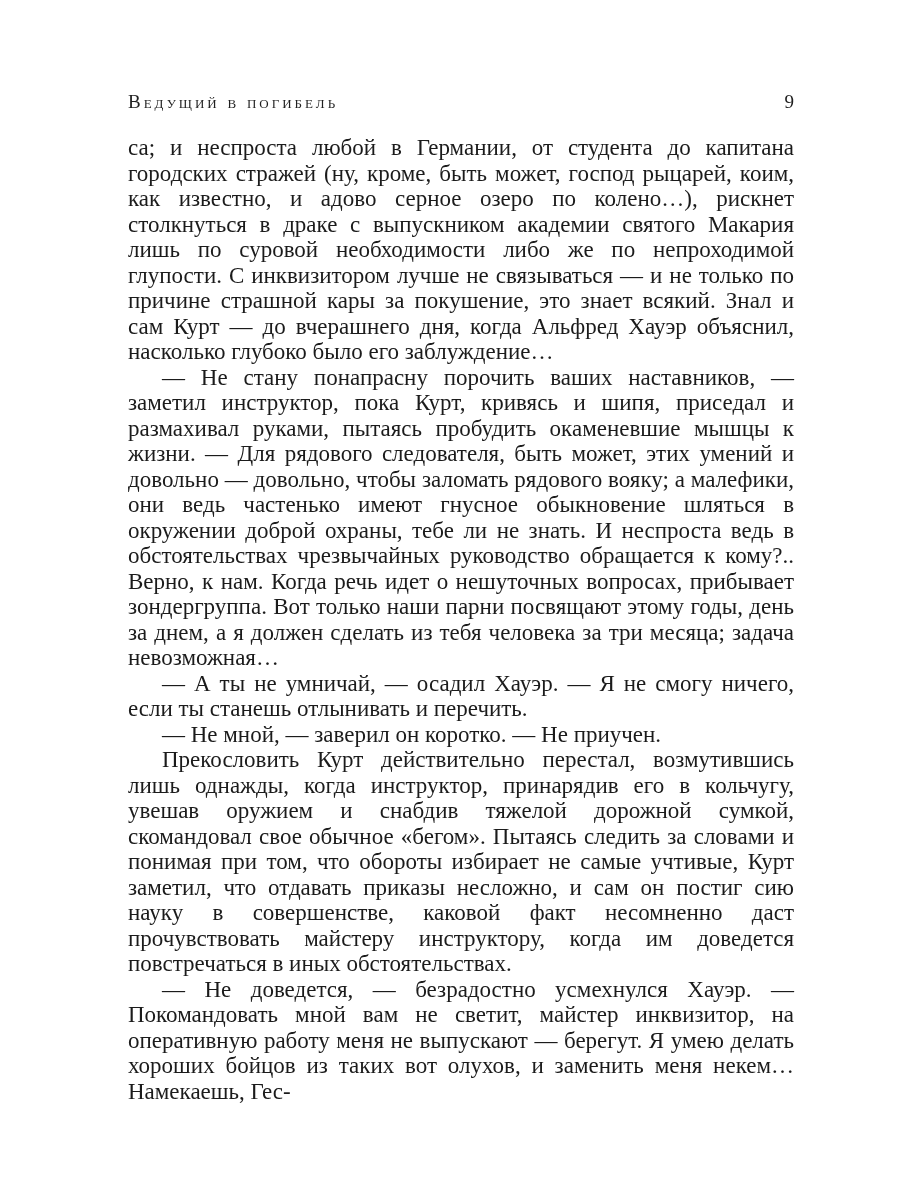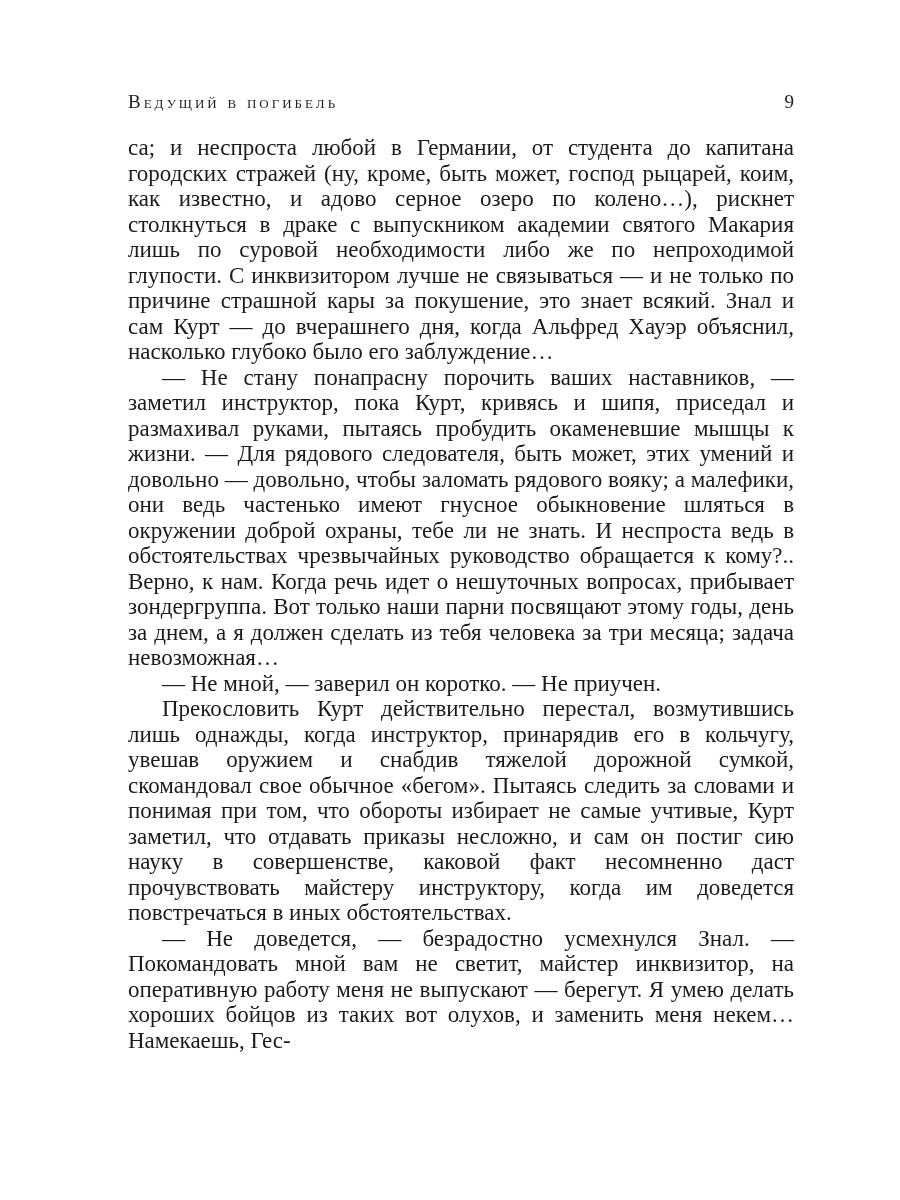--- a/index.html
+++ b/index.html
@@ -54,17 +54,18 @@
 <body>
 
 <div class="page">
   <div class="page-header">
     <span class="running-title">Ведущий в погибель</span>
     <span class="page-number">9</span>
   </div>
   <div class="page-body">
       <p class="no-indent">са; и неспроста любой в Германии, от студента до капитана городских стражей (ну, кроме, быть может, господ рыцарей, коим, как известно, и адово серное озеро по колено…), рискнет столкнуться в драке с выпускником академии святого Макария лишь по суровой необходимости либо же по непроходимой глупости. С инквизитором лучше не связываться — и не только по причине страшной кары за покушение, это знает всякий. Знал и сам Курт — до вчерашнего дня, когда Альфред Хауэр объяснил, насколько глубоко было его заблуждение…</p>
       <p class="indent">— Не стану понапрасну порочить ваших наставников, — заметил инструктор, пока Курт, кривясь и шипя, приседал и размахивал руками, пытаясь пробудить окаменевшие мышцы к жизни. — Для рядового следователя, быть может, этих умений и довольно — довольно, чтобы заломать рядового вояку; а малефики, они ведь частенько имеют гнусное обыкновение шляться в окружении доброй охраны, тебе ли не знать. И неспроста ведь в обстоятельствах чрезвычайных руководство обращается к кому?.. Верно, к нам. Когда речь идет о нешуточных вопросах, прибывает зондергруппа. Вот только наши парни посвящают этому годы, день за днем, а я должен сделать из тебя человека за три месяца; задача невозможная…</p>
+      <p class="indent">— А ты не умничай, — осадил Хауэр. — Я не смогу ничего, если ты станешь отлынивать и перечить.</p>
       <p class="indent">— Не мной, — заверил он коротко. — Не приучен.</p>
       <p class="indent">Прекословить Курт действительно перестал, возмутившись лишь однажды, когда инструктор, принарядив его в кольчугу, увешав оружием и снабдив тяжелой дорожной сумкой, скомандовал свое обычное «бегом». Пытаясь следить за словами и понимая при том, что обороты избирает не самые учтивые, Курт заметил, что отдавать приказы несложно, и сам он постиг сию науку в совершенстве, каковой факт несомненно даст прочувствовать майстеру инструктору, когда им доведется повстречаться в иных обстоятельствах.</p>
-      <p class="indent">— Не доведется, — безрадостно усмехнулся Знал. — Покомандовать мной вам не светит, майстер инквизитор, на оперативную работу меня не выпускают — берегут. Я умею делать хороших бойцов из таких вот олухов, и заменить меня некем… Намекаешь, Гес-</p>
+      <p class="indent">— Не доведется, — безрадостно усмехнулся Хауэр. — Покомандовать мной вам не светит, майстер инквизитор, на оперативную работу меня не выпускают — берегут. Я умею делать хороших бойцов из таких вот олухов, и заменить меня некем… Намекаешь, Гес-</p>
     </div>
 </div>
 
 </body></html>

